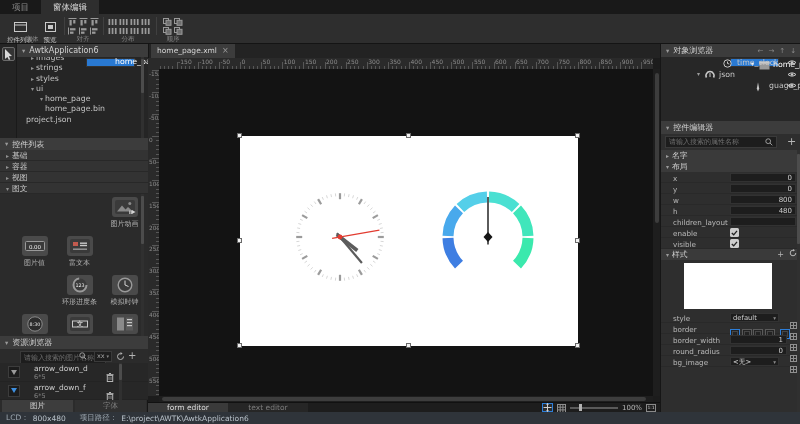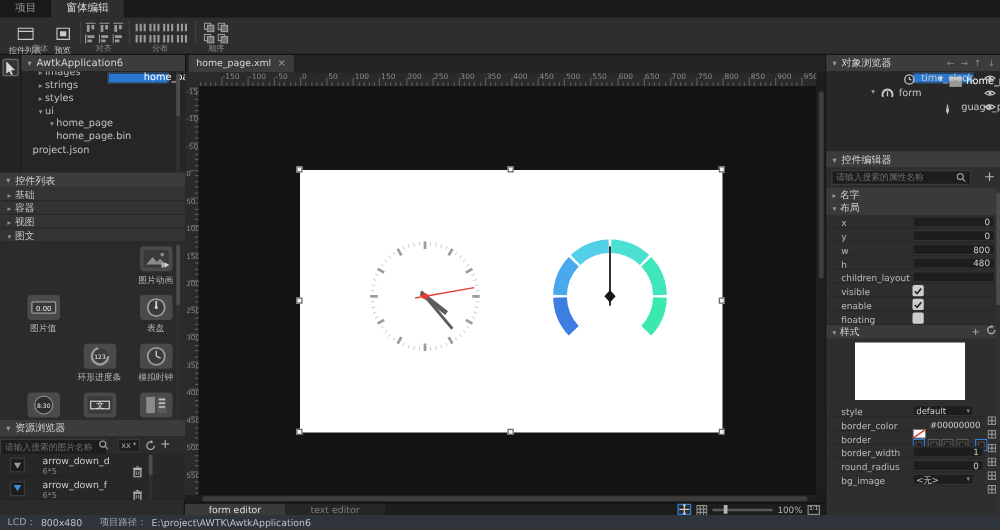--- a/index.html
+++ b/index.html
@@ -335,29 +335,31 @@
         </div>
         <div class="wcell" style="left:12px;top:42px">
           <div class="wicon">
             <svg width="22" height="16" viewBox="0 0 22 16">
               <rect x="1.5" y="3.5" width="19" height="9" rx="1" fill="#3a3a3a" stroke="#9a9a9a"></rect>
               <text x="11" y="10.8" font-size="5.5" fill="#f0f0f0" text-anchor="middle" font-family="DejaVu Sans, sans-serif">0.00</text>
             </svg>
           </div>
           <div class="wlabel">图片值</div>
         </div>
-        <div class="wcell" style="left:102px;top:42px">
+        <div class="wcell" style="left:57px;top:42px">
           <div class="wicon">
             <svg width="22" height="16" viewBox="0 0 22 16">
-              <circle cx="11" cy="8" r="6.8" fill="#3a3a3a" stroke="#9a9a9a" stroke-width="1.4"></circle>
-              <line x1="11" y1="8" x2="11" y2="2.8" stroke="#d5d5d5" stroke-width="1.4"></line>
-              <circle cx="11" cy="8" r="1.2" fill="#d5d5d5"></circle>
+              <rect x="1" y="1" width="20" height="14" rx="2" fill="#3a3a3a"></rect>
+              <rect x="4" y="4" width="5" height="4" fill="#c25a4e"></rect>
+              <rect x="11" y="4.5" width="7" height="1.4" fill="#c9c9c9"></rect>
+              <rect x="11" y="6.8" width="7" height="1.4" fill="#c9c9c9"></rect>
+              <rect x="4" y="10.5" width="14" height="1.4" fill="#9a9a9a"></rect>
             </svg>
           </div>
-          <div class="wlabel">表盘</div>
+          <div class="wlabel">富文本</div>
         </div>
         <div class="wcell" style="left:57px;top:81px">
           <div class="wicon">
             <svg width="22" height="16" viewBox="0 0 22 16">
               <circle cx="11" cy="8" r="6.5" fill="#3a3a3a" stroke="#9a9a9a" stroke-width="2" stroke-dasharray="29 12"></circle>
               <text x="11" y="10" font-size="4.8" fill="#f0f0f0" text-anchor="middle" font-family="DejaVu Sans, sans-serif">123</text>
             </svg>
           </div>
           <div class="wlabel">环形进度条</div>
         </div>
@@ -404,21 +406,21 @@
         </div>
       </div>
     <div class="vsb" style="left:141px;top:150px;height:142px">
         <div class="thumb" style="top:2px;height:48px"></div>
       </div>
     <div id="reshdr" class="hdr">
       <span class="arr">▾</span>
       <span>资源浏览器</span>
     </div>
     <div id="ressearch">
-      <input class="sinput" style="left: 0; top: 1.5px; width: 86px; height: 15px;" placeholder="请输入搜索的图片名称">
+      <input class="sinput" style="left: 20px; top: 1.5px; width: 86px; height: 15px;" placeholder="请输入搜索的图片名称">
       <span class="mini" style="left:79px;top:3px">
           <svg width="8" height="8">
             <circle cx="3.2" cy="3.2" r="2.4" fill="none" stroke="#9a9a9a"></circle>
             <line x1="5" y1="5" x2="7.3" y2="7.3" stroke="#9a9a9a"></line>
           </svg>
         </span>
       <span id="resdd">
           <span>xx</span>
           <span style="font-size:5px;color:#8a8a8a">▾</span>
         </span>
@@ -459,20 +461,24 @@
               <line x1="0.5" y1="1.7" x2="7.5" y2="1.7" stroke="#b5b5b5"></line>
               <line x1="3" y1="0.5" x2="5" y2="0.5" stroke="#b5b5b5"></line>
               <rect x="1.3" y="2.6" width="5.4" height="5.9" fill="none" stroke="#b5b5b5"></rect>
               <line x1="3" y1="4" x2="3" y2="7" stroke="#b5b5b5" stroke-width="0.7"></line>
               <line x1="5" y1="4" x2="5" y2="7" stroke="#b5b5b5" stroke-width="0.7"></line>
             </svg></span>
         </div>
       </div>
     <div class="vsb" style="left:119px;top:319px;height:37px;background:#303030">
         <div class="thumb" style="top:1px;height:16px"></div>
+      </div>
+    <div id="restabs">
+        <div class="rtab active">图片</div>
+        <div class="rtab">字体</div>
       </div>
   </div>
 
   <div id="lstrip" class="abs">
     <div id="picktool">
       <span><svg width="9" height="11">
             <path d="M1 0 L8 7 L4.8 7.3 L6.3 10.3 L4.9 11 L3.4 8 L1 10 Z" fill="#d8d8d8"></path>
           </svg></span>
     </div>
   </div>
@@ -874,21 +880,21 @@
               <path d="M1 3.5 Q5 0.2 9 3.5 Q5 6.8 1 3.5 Z" fill="none" stroke="#c8c8c8"></path>
               <circle cx="5" cy="3.5" r="1.2" fill="#c8c8c8"></circle>
             </svg></span>
         </div>
         <div class="orow">
           <span class="oarr" style="left:36px">▾</span>
           <span class="oicon" style="left:44px"><svg width="10" height="9">
               <path d="M1.5 7.5 A4 4 0 1 1 8.5 7.5" fill="none" stroke="#c8c8c8" stroke-width="1.6"></path>
               <line x1="5" y1="7" x2="5" y2="3" stroke="#c8c8c8"></line>
             </svg></span>
-          <span class="olab" style="left:58px">form</span>
+          <span class="olab" style="left:58px">json</span>
           <span class="oeye"><svg width="10" height="7">
               <path d="M1 3.5 Q5 0.2 9 3.5 Q5 6.8 1 3.5 Z" fill="none" stroke="#c8c8c8"></path>
               <circle cx="5" cy="3.5" r="1.2" fill="#c8c8c8"></circle>
             </svg></span>
         </div>
         <div class="orow">
           <span class="oicon" style="left:94px"><svg width="6" height="10">
               <path d="M3 0.5 L4.2 6.5 L3 9.5 L1.8 6.5 Z" fill="#c8c8c8"></path>
             </svg></span>
           <span class="olab" style="left:108px">guage_pointer</span>
@@ -929,38 +935,34 @@
         </div>
         <div class="prow">
           <span class="plab">h</span>
           <input class="pin" value="480" style="">
         </div>
         <div class="prow">
           <span class="plab">children_layout</span>
           <input class="pin" value="" style="">
         </div>
         <div class="prow">
+          <span class="plab">enable</span>
+          <span class="cb">
+            <svg width="7" height="6">
+              <path d="M0.8 3 L2.7 4.8 L6 0.8" fill="none" stroke="#222" stroke-width="1.3"></path>
+            </svg>
+          </span>
+        </div>
+        <div class="prow">
           <span class="plab">visible</span>
           <span class="cb">
             <svg width="7" height="6">
               <path d="M0.8 3 L2.7 4.8 L6 0.8" fill="none" stroke="#222" stroke-width="1.3"></path>
             </svg>
           </span>
-        </div>
-        <div class="prow">
-          <span class="plab">enable</span>
-          <span class="cb">
-            <svg width="7" height="6">
-              <path d="M0.8 3 L2.7 4.8 L6 0.8" fill="none" stroke="#222" stroke-width="1.3"></path>
-            </svg>
-          </span>
-        </div>
-        <div class="prow">
-          <span class="plab">floating</span>
-          <span class="cb"></span>
         </div>
         <div class="sechdr"><span class="arr">▾</span>样式<span class="hicons">
             <span>+</span>
             <span><svg width="8" height="8">
                 <path d="M6.8 4 A2.8 2.8 0 1 1 4 1.2" fill="none" stroke="#b5b5b5"></path>
                 <path d="M4 0 L6 1.2 L4 2.6 Z" fill="#b5b5b5"></path>
               </svg></span>
           </span></div>
         <div id="stylepreview">
           <div class="pbox"></div>
@@ -971,33 +973,20 @@
             <span class="selv">default</span>
             <span class="selarr">▾</span>
           </span>
           <span class="reset"><svg width="7" height="7">
               <rect x="0.5" y="0.5" width="6" height="6" fill="none" stroke="#8f8f8f"></rect>
               <line x1="0.5" y1="3.5" x2="6.5" y2="3.5" stroke="#8f8f8f"></line>
               <line x1="3.5" y1="0.5" x2="3.5" y2="6.5" stroke="#8f8f8f"></line>
             </svg></span>
         </div>
         <div class="prow">
-          <span class="plab">border_color</span>
-          <span class="cswatch"><svg width="11" height="8">
-              <rect x="0.5" y="0.5" width="10" height="7" fill="#fff" stroke="#777"></rect>
-              <line x1="0.5" y1="7.5" x2="10.5" y2="0.5" stroke="#d03a30"></line>
-            </svg></span>
-          <span class="cval">#00000000</span>
-          <span class="reset"><svg width="7" height="7">
-              <rect x="0.5" y="0.5" width="6" height="6" fill="none" stroke="#8f8f8f"></rect>
-              <line x1="0.5" y1="3.5" x2="6.5" y2="3.5" stroke="#8f8f8f"></line>
-              <line x1="3.5" y1="0.5" x2="3.5" y2="6.5" stroke="#8f8f8f"></line>
-            </svg></span>
-        </div>
-        <div class="prow">
           <span class="plab">border</span>
           <span class="bic" style="left:69px"><svg width="10" height="10">
               <rect x="0.5" y="0.5" width="9" height="9" fill="#232323" stroke="#2d7ed9"></rect>
               <rect x="2.5" y="2.5" width="5" height="5" fill="none" stroke="#6a6a6a" stroke-dasharray="1 1"></rect>
             </svg></span>
           <span class="bic" style="left:80.5px"><svg width="10" height="10">
               <rect x="0.5" y="0.5" width="9" height="9" fill="#232323" stroke="#5a5a5a"></rect>
               <rect x="2.5" y="2.5" width="5" height="5" fill="none" stroke="#6a6a6a" stroke-dasharray="1 1"></rect>
             </svg></span>
           <span class="bic" style="left:92px"><svg width="10" height="10">

